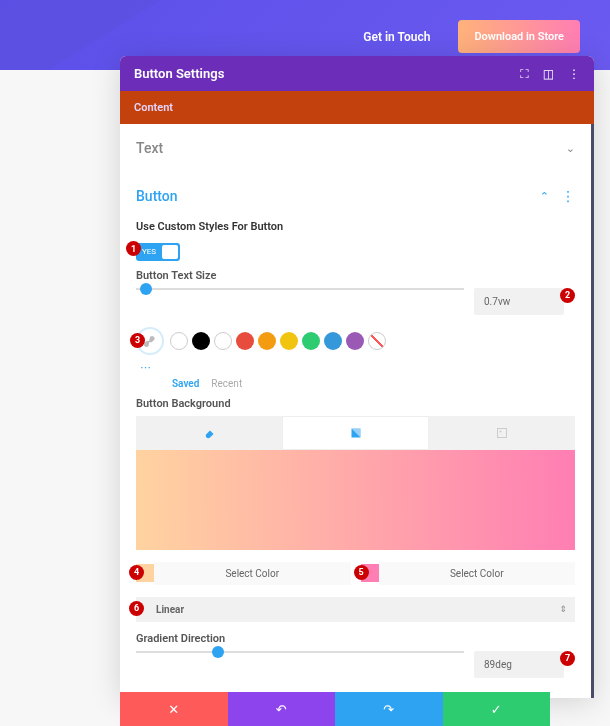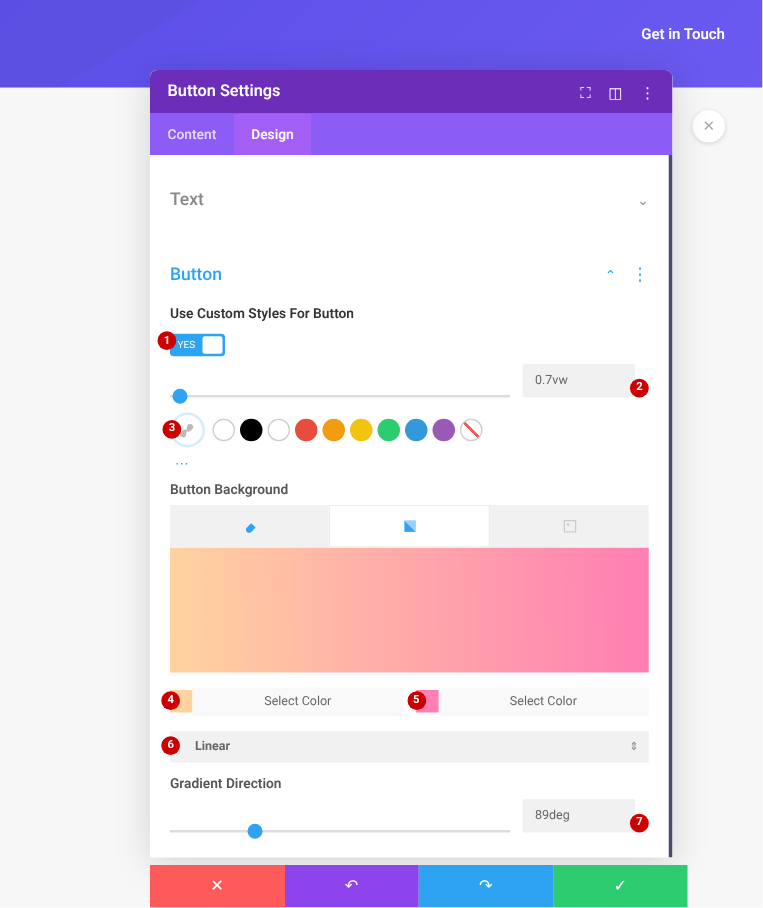--- a/index.html
+++ b/index.html
@@ -2,41 +2,41 @@
 <html><head>
 <meta charset="utf-8">
 <style>
 * { margin: 0; padding: 0; box-sizing: border-box; font-family: -apple-system, BlinkMacSystemFont, "Segoe UI", Roboto, Arial, sans-serif; }
 body { width: 610px; height: 726px; background: #f7f7f7; overflow: hidden; position: relative; }
 .page-bg { position: absolute; top: 0; left: 0; right: 0; height: 70px; background: linear-gradient(135deg, #5b4fe8 0%, #6b5af0 100%); }
 .page-bg::before { content:''; position:absolute; top:0; left:0; width:160px; height:70px; background: rgba(90,80,220,0.5); clip-path: polygon(0 0, 100% 0, 30% 100%, 0 100%); }
 .top-links { position: absolute; top: 20px; right: 30px; display: flex; gap: 28px; align-items: center; }
 .link-text { color: #fff; font-size: 12px; font-weight: 600; }
 .dl-btn { background: linear-gradient(90deg, #ffb27a, #ff7eb3); color: #fff; font-size: 11px; font-weight: 600; padding: 10px 16px; border-radius: 4px; }
-.modal { position: absolute; top: 56px; left: 120px; width: 418px; background: #fff; box-shadow: 0 4px 30px rgba(0,0,0,0.15); border-radius: 6px 6px 0 0; overflow: hidden; }
+.modal { position: absolute; top: 56px; left: 120px; width: 474px; background: #fff; box-shadow: 0 4px 30px rgba(0,0,0,0.15); border-radius: 6px 6px 0 0; overflow: hidden; }
 .modal-header { background: #6c2eb9; display: flex; align-items: center; justify-content: space-between; padding: 10px 14px; }
 .modal-title { color: #fff; font-size: 13px; font-weight: 600; }
 .hdr-icons { display: flex; gap: 14px; }
 .hdr-ic { color: #fff; font-size: 12px; cursor: pointer; }
-.tabs { background: #8b5cf6; display: flex; }
+.tabs { background: #c2410c; display: flex; }
 .tab { color: #e6d6ff; font-size: 11px; font-weight: 600; padding: 10px 14px; cursor: pointer; }
 .tab.active { background: #a25ef5; color: #fff; }
 .panel-body { max-height: 600px; overflow: hidden; padding: 0 0 0 0; border-right: 3px solid #4a4a6a; }
-.section { padding: 8px 16px; margin-top: 12px; }
+.section { padding: 8px 16px; }
 .sec-head { display: flex; justify-content: space-between; align-items: center; padding: 8px 0; }
 .sec-title { color: #2ea3f2; font-size: 14px; font-weight: 500; }
 .sec-title.muted { color: #888; }
 .chev { font-size: 11px; color: #2ea3f2; }
 .chev.muted { color: #888; }
 .label { font-size: 11px; font-weight: 600; color: #333; margin: 8px 0 6px; }
 .label.sub { color: #555; font-weight: 600; }
 .toggle { display: inline-flex; align-items: center; background: #2ea3f2; border-radius: 3px; padding: 2px; position: relative; height: 18px; width: 44px; }
 .toggle-txt { color: #fff; font-size: 8px; font-weight: 400; padding: 0 4px; }
 .toggle-knob { width: 16px; height: 14px; background: #fff; border-radius: 2px; margin-left: auto; }
-.slider-row { display: flex; align-items: flex-end; gap: 10px; margin: 6px 0 12px; }
+.slider-row { display: flex; align-items: flex-start; gap: 10px; margin: 6px 0 12px; }
 .slider { flex: 1; height: 2px; background: #ddd; position: relative; }
 .slider-thumb { position: absolute; width: 12px; height: 12px; background: #2ea3f2; border-radius: 50%; top: -5px; transform: translateX(-50%); }
 .val-box { width: 90px; background: #f1f1f1; font-size: 10px; color: #666; padding: 8px 10px; border-radius: 2px; position: relative; }
 .swatch-row { display: flex; gap: 4px; align-items: center; margin: 6px 0; position: relative; }
 .swatch-circ { width: 18px; height: 18px; border-radius: 50%; cursor: pointer; }
 .swatch-circ.bordered { border: 1px solid #ccc; }
 .swatch-picker { width: 28px; height: 28px; border: 2px solid #d5ecfb; border-radius: 50%; display: flex; align-items: center; justify-content: center; margin-right: 2px; }
 .swatch-tabs { display: flex; gap: 12px; font-size: 10px; margin: 4px 0 8px 36px; }
 .swatch-tab { color: #aaa; cursor: pointer; }
 .swatch-tab.active { color: #2ea3f2; font-weight: 600; }
@@ -60,36 +60,36 @@
 .three-dots { color: #2ea3f2; font-size: 14px; line-height: 6px; margin-left: 4px; }
 .close-bubble { position: absolute; top: 88px; right: 30px; width: 26px; height: 26px; background: #fff; border-radius: 50%; box-shadow: 0 1px 4px rgba(0,0,0,0.15); display:flex; align-items:center; justify-content:center; color:#aaa; font-size:12px; }
 .ic-svg { width: 12px; height: 12px; }
 </style>
 </head>
 <body>
 
 <div class="page-bg"></div>
 <div class="top-links">
   <span class="link-text">Get in Touch</span>
+  <span class="dl-btn">Download in Store</span>
 </div>
 
 <div class="close-bubble">✕</div>
 
 <div class="modal">
   <div class="modal-header">
     <span class="modal-title">Button Settings</span>
     <div class="hdr-icons">
       <span class="hdr-ic">⛶</span>
       <span class="hdr-ic">◫</span>
       <span class="hdr-ic">⋮</span>
     </div>
   </div>
   <div class="tabs">
     <div class="tab">Content</div>
-    <div class="tab active">Design</div>
   </div>
 
   <div class="panel-body">
     <div class="section">
       <div class="sec-head">
         <span class="sec-title muted">Text</span>
         <span class="chev muted">⌄</span>
       </div>
     </div>
 
@@ -104,20 +104,21 @@
 
       <div class="label">Use Custom Styles For Button</div>
       <div style="position:relative; display:inline-block;">
         <span class="annot" style="left:-10px; top:2px;">1</span>
         <div class="toggle">
           <span class="toggle-txt">YES</span>
           <span class="toggle-knob"></span>
         </div>
       </div>
 
+      <div class="label sub">Button Text Size</div>
       <div class="slider-row">
         <div class="slider">
           <div class="slider-thumb" style="left:3%;"></div>
         </div>
         <div class="val-box">0.7vw</div>
         <span class="annot" style="position:relative; margin-left:-14px;">2</span>
       </div>
 
       <div class="swatch-row">
         <span class="annot" style="left:-6px; top:6px;">3</span>
@@ -131,20 +132,24 @@
         <div class="swatch-circ bordered" style="background:#fff;"></div>
         <div class="swatch-circ" style="background:#e74c3c;"></div>
         <div class="swatch-circ" style="background:#f39c12;"></div>
         <div class="swatch-circ" style="background:#f1c40f;"></div>
         <div class="swatch-circ" style="background:#2ecc71;"></div>
         <div class="swatch-circ" style="background:#3498db;"></div>
         <div class="swatch-circ" style="background:#9b59b6;"></div>
         <div class="swatch-circ bordered" style="background:linear-gradient(45deg,#fff 45%,#f55 45%,#f55 55%,#fff 55%);"></div>
       </div>
       <div style="font-size:11px; color:#2ea3f2; margin-left:4px;">⋯</div>
+      <div class="swatch-tabs">
+        <span class="swatch-tab active">Saved</span>
+        <span class="swatch-tab">Recent</span>
+      </div>
 
       <div class="label sub">Button Background</div>
       <div class="bg-tabs">
         <div class="bg-tab">
           <svg class="ic-svg" viewBox="0 0 24 24">
               <path fill="#2ea3f2" d="M7 14c-2 2-2 5 0 7s5 2 7 0l7-7-7-7-7 7z"></path>
             </svg>
         </div>
         <div class="bg-tab active">
           <svg class="ic-svg" viewBox="0 0 24 24">

